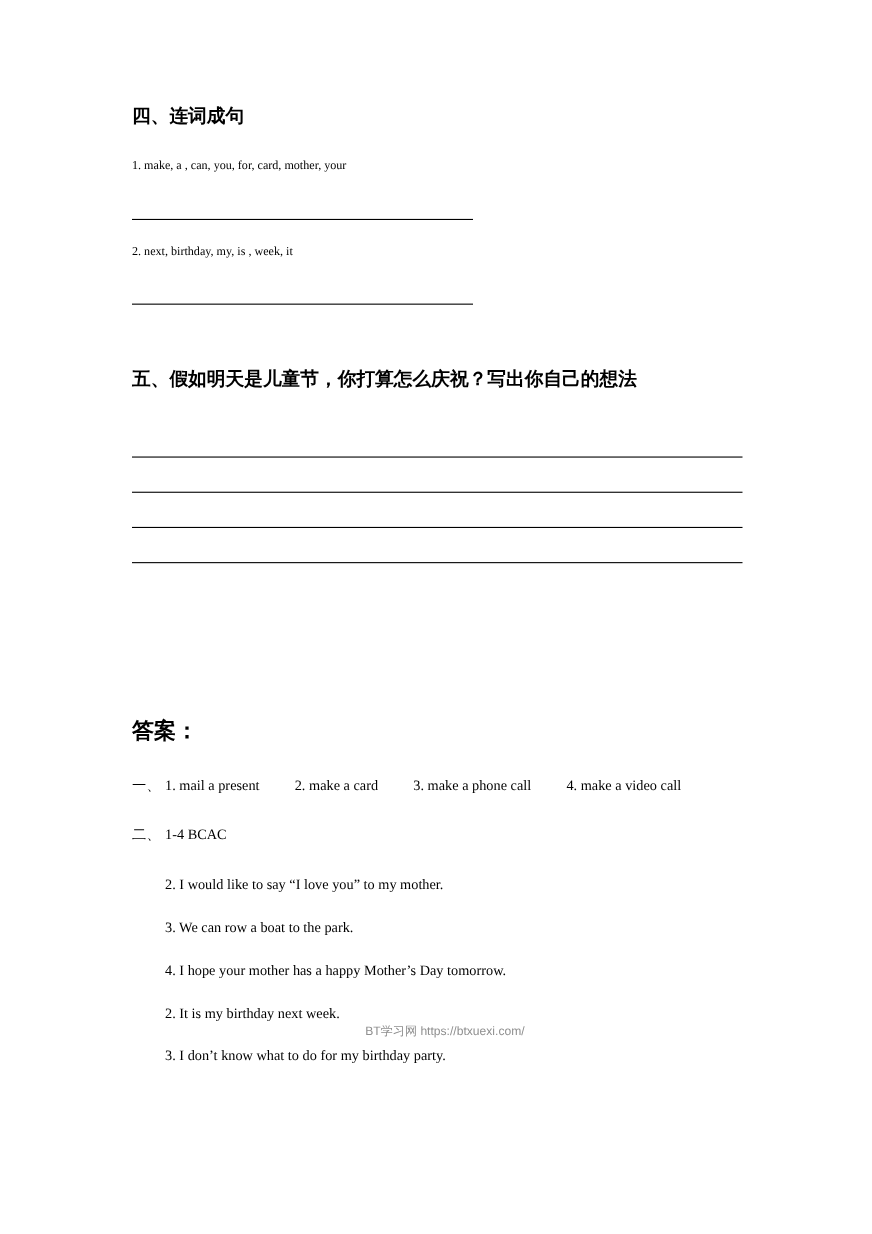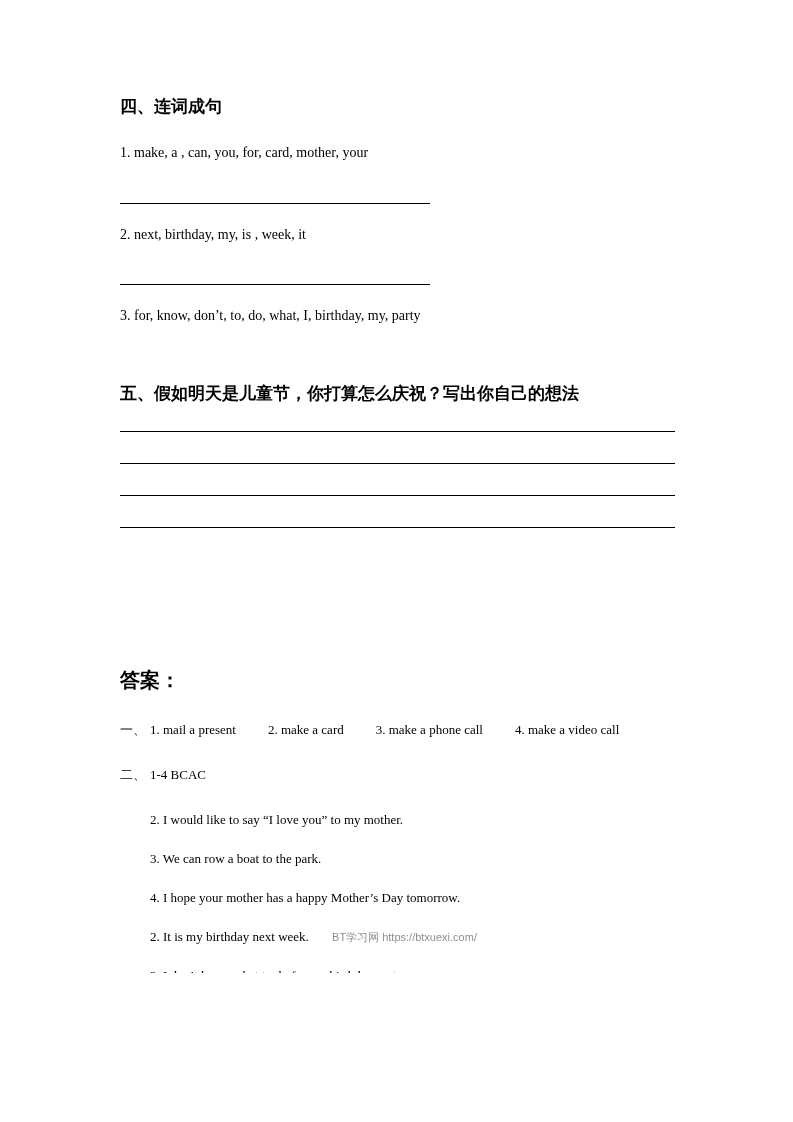--- a/index.html
+++ b/index.html
@@ -24,36 +24,36 @@
   h2.sec-title {
     font-family: "DejaVu Sans", "Liberation Sans", sans-serif;
     font-weight: bold;
     font-size: 17px;
     color: #000000;
     margin: 0;
     line-height: 1.2;
   }
   #sec4-title { margin-bottom: 28px; }
   p.q-text {
-    font-size: 14px;
+    font-size: 11px;
     margin: 0;
     line-height: 1.3;
   }
   .write-line {
     border-bottom: 1px solid #000000;
     height: 0;
   }
   .write-line.short {
     width: 310px;
     margin-top: 40px;
     margin-bottom: 22px;
   }
   #sec5-title {
     margin-top: 58px;
-    margin-bottom: 28px;
+    margin-bottom: 60px;
   }
   .write-line.full {
     width: 555px;
     margin-bottom: 31px;
   }
   #answers-title {
     margin-top: 140px;
     margin-bottom: 30px;
     font-size: 20px;
   }
@@ -97,21 +97,20 @@
 
     <section>
       <h2 class="sec-title" id="sec4-title">四、连词成句</h2>
 
       <p class="q-text">1. make, a , can, you, for, card, mother, your</p>
       <div class="write-line short"></div>
 
       <p class="q-text">2. next, birthday, my, is , week, it</p>
       <div class="write-line short"></div>
 
-      <p class="q-text">3. for, know, don’t, to, do, what, I, birthday, my, party</p>
     </section>
 
     <section>
       <h2 class="sec-title" id="sec5-title">五、假如明天是儿童节，你打算怎么庆祝？写出你自己的想法</h2>
 
       <div class="write-line full"></div>
       <div class="write-line full"></div>
       <div class="write-line full"></div>
       <div class="write-line full"></div>
     </section>

